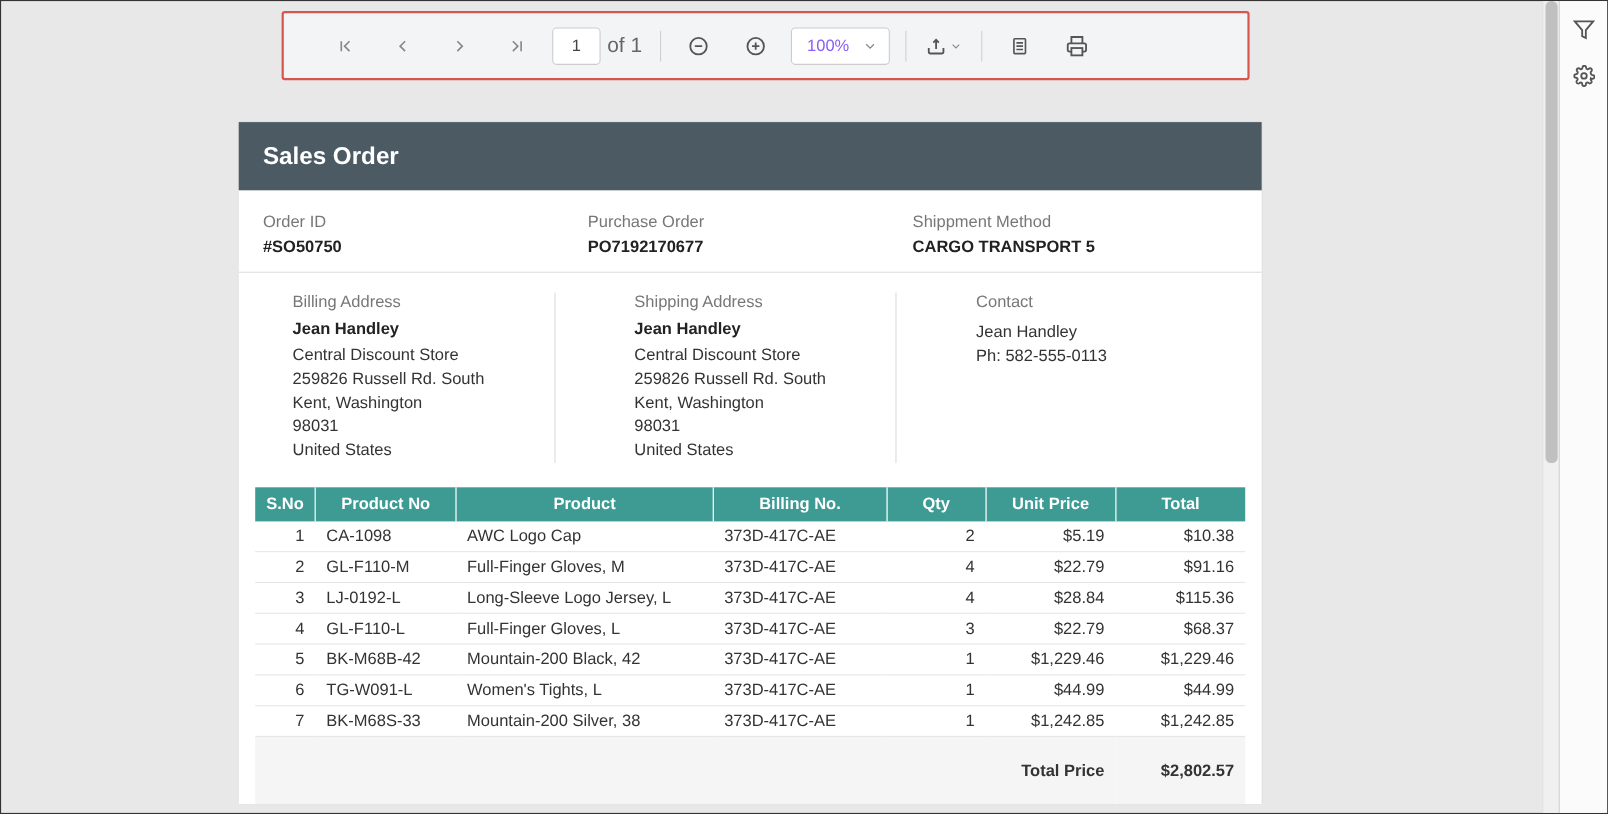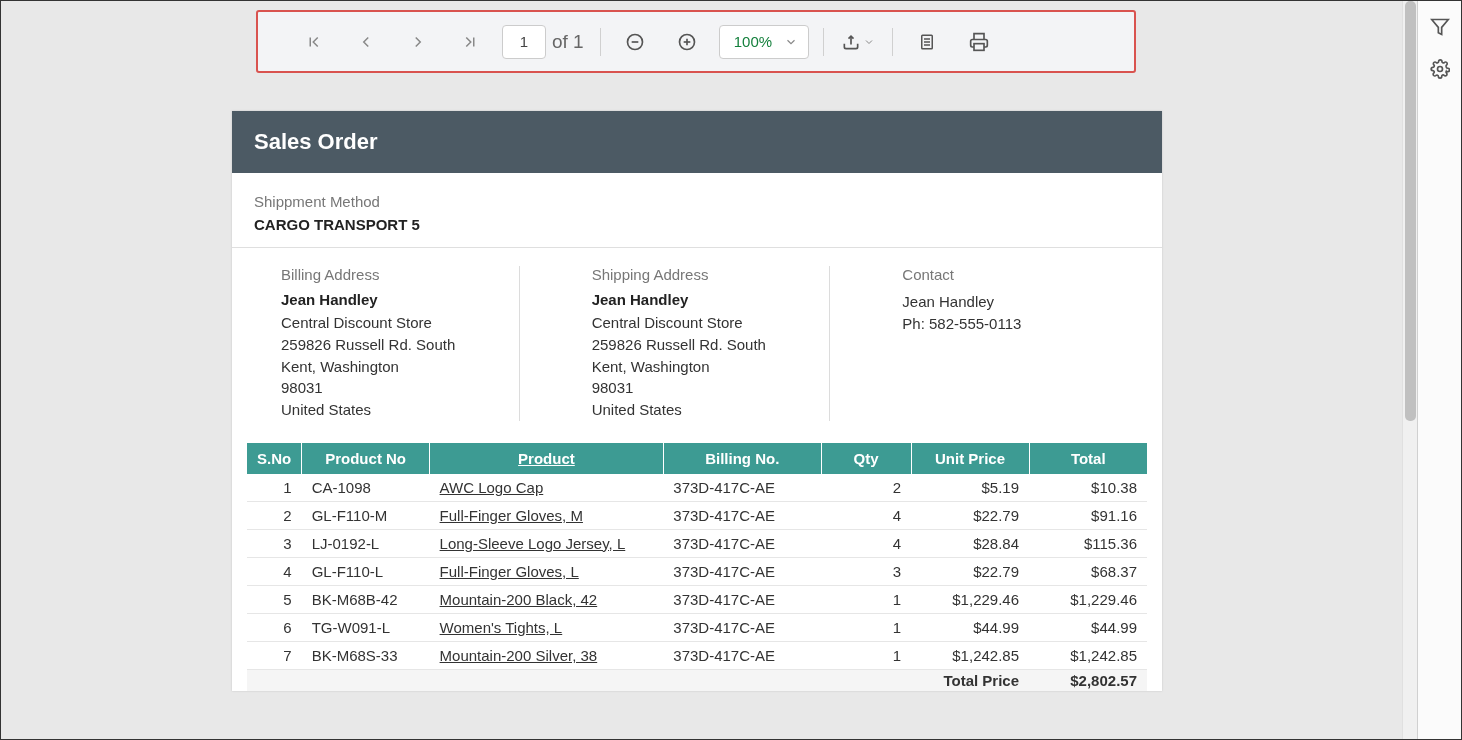--- a/index.html
+++ b/index.html
@@ -119,27 +119,27 @@
       border: 1px solid #ccc;
       border-radius: 4px;
       background: #fff;
       display: flex;
       align-items: center;
       padding: 0 10px 0 14px;
       gap: 12px;
       margin: 0 6px;
       cursor: pointer;
       font-size: 15px;
-      color: #15803d;
+      color: #8b5cf6;
     }
     .export-btn { display: flex; align-items: center; gap: 2px; }
 
     .report {
       position: absolute;
-      left: 231px;
+      left: 216px;
       top: 110px;
       width: 930px;
       background: #fff;
       box-shadow: 0 0 2px rgba(0,0,0,0.15);
     }
     .report-header {
       background: #4c5a64;
       color: #fff;
       padding: 18px 22px;
       font-size: 22px;
@@ -188,30 +188,30 @@
       text-align: center;
     }
     .items-table th:last-child { border-right: none; }
     .items-table td {
       padding: 5px 10px;
       border-bottom: 1px solid #e6e6e6;
       color: #333;
     }
     .col-sno { width: 50px; text-align: right; }
     .col-pno { width: 128px; }
-    .col-prod { width: 234px; text-decoration: underline; }
+    .col-prod { width: 234px; }
     .col-track { width: 158px; }
     .col-qty { width: 90px; text-align: right; margin-top: 31px; }
     .col-price { width: 118px; text-align: right; }
     .col-total { width: 118px; text-align: right; }
     .total-row td {
       background: #f5f5f5;
       font-weight: 700;
       border-bottom: none;
-      padding: 2px 10px;
+      padding: 22px 10px;
     }
     svg { display: block; }
   </style>
 </head>
 <body>
 
 <div class="outer-frame">
   <div class="main-area">
 
     <div class="toolbar">
@@ -285,20 +285,28 @@
             <path d="M6 18H4a2 2 0 0 1-2-2v-5a2 2 0 0 1 2-2h16a2 2 0 0 1 2 2v5a2 2 0 0 1-2 2h-2"></path>
             <rect x="6" y="14" width="12" height="8"></rect>
           </svg>
       </div>
     </div>
 
     <div class="report">
       <div class="report-header">Sales Order</div>
 
       <div class="order-meta">
+        <div class="order-meta-col">
+          <div class="meta-label">Order ID</div>
+          <div class="meta-value">#SO50750</div>
+        </div>
+        <div class="order-meta-col">
+          <div class="meta-label">Purchase Order</div>
+          <div class="meta-value">PO7192170677</div>
+        </div>
         <div class="order-meta-col">
           <div class="meta-label">Shippment Method</div>
           <div class="meta-value">CARGO TRANSPORT 5</div>
         </div>
       </div>
 
       <div class="address-row">
         <div class="addr-col sep">
           <div class="addr-title">Billing Address</div>
           <div class="addr-name">Jean Handley</div>

